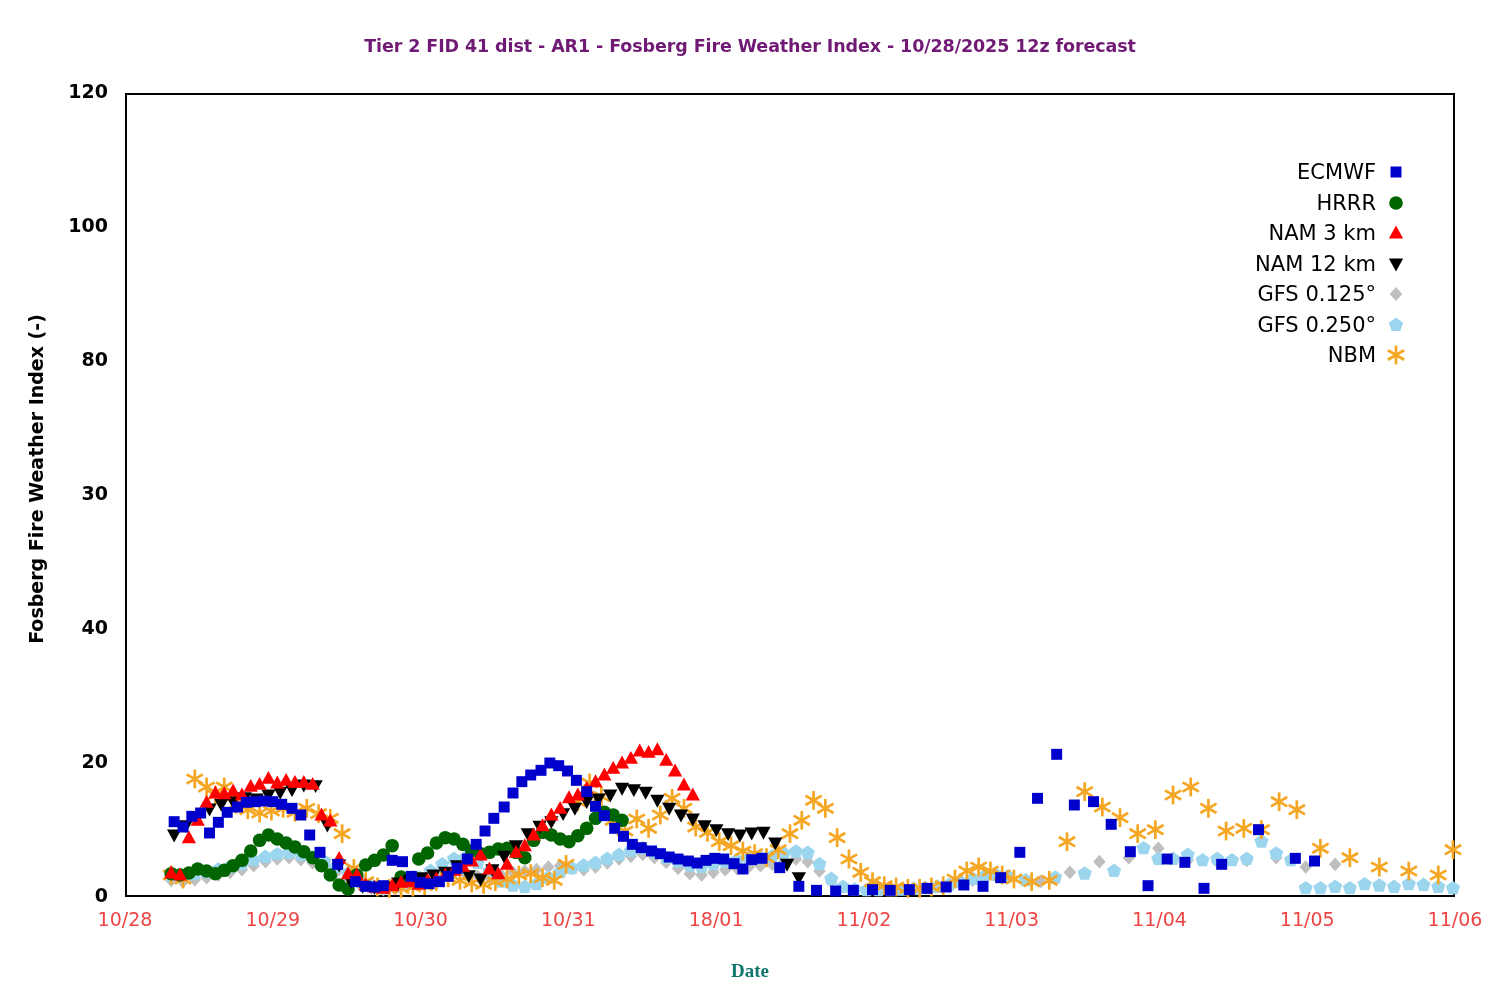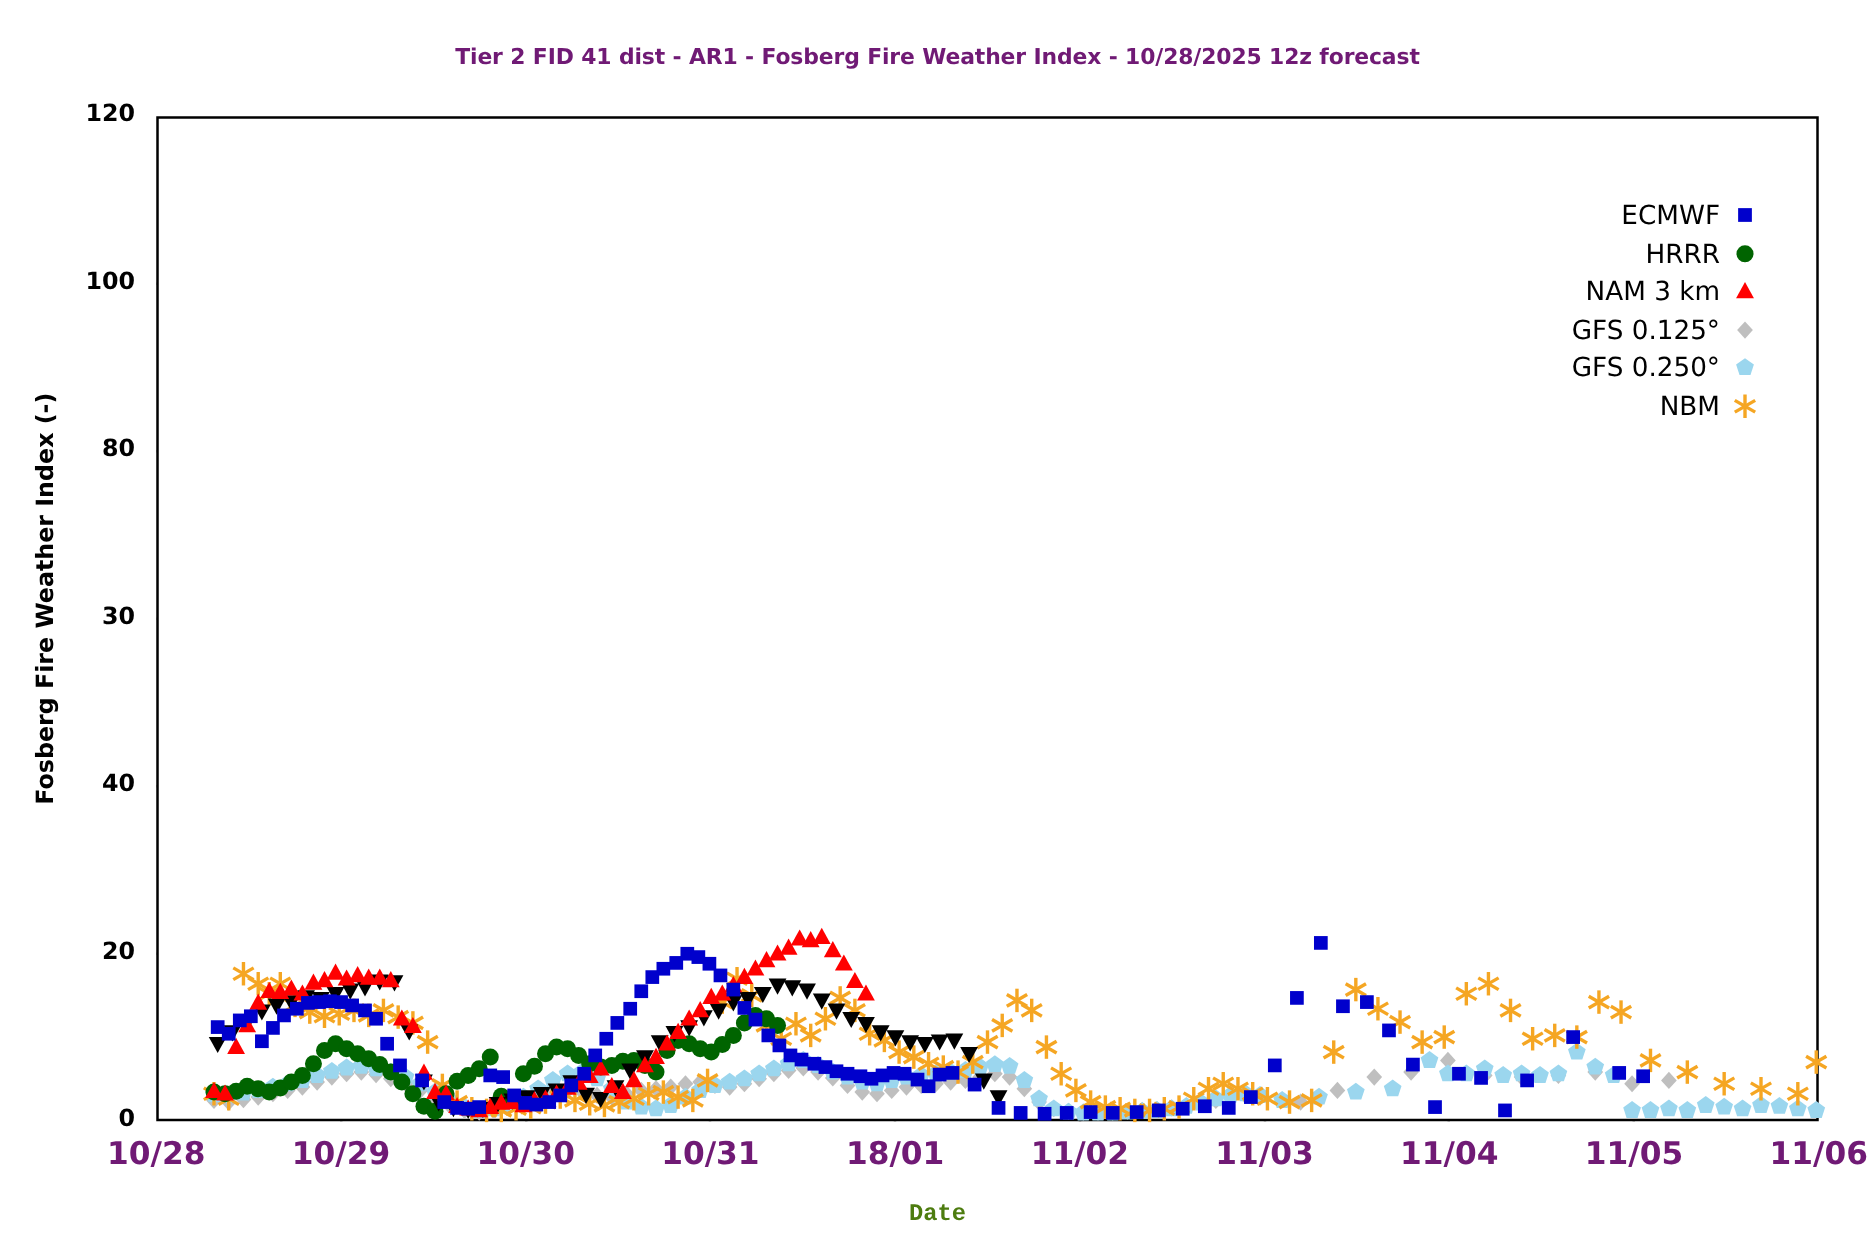--- a/index.html
+++ b/index.html
@@ -30,28 +30,28 @@
   #ylabel{
     position:absolute;left:-324px;top:468px;width:720px;
     transform:rotate(-90deg);
     font-family:"DejaVu Sans",sans-serif;font-weight:bold;font-size:19px;color:#000;
     text-align:center;white-space:nowrap;
   }
 
   
   .xtick-label{
     position:absolute;top:908px;
-    font-family:"DejaVu Sans",sans-serif;font-weight:bold;font-size:25px;color:#701a75;
+    font-family:"DejaVu Sans",sans-serif;font-weight:normal;font-size:19px;color:#ef4444;
     text-align:center;white-space:nowrap;transform:translateX(-50%);
   }
   .xtick-mark{position:absolute;width:2px;height:11px;background:#000;}
 
   #xlabel{
     position:absolute;top:960px;left:0;width:1500px;text-align:center;
-    font-family:Liberation Mono, monospace;font-weight:bold;font-size:19px;color:#4d7c0f;
+    font-family:Liberation Serif, serif;font-weight:bold;font-size:19px;color:#0f766e;
   }
 
   
   #legend{position:absolute;left:1150px;top:110px;width:260px;margin-top:47px;}
   .legend-row{
     position:relative;height:30.5px;display:flex;align-items:center;
     justify-content:flex-end;gap:0px;
   }
   .legend-text{
     font-family:"DejaVu Sans",sans-serif;font-size:21px;color:#000;
@@ -1051,20 +1051,26 @@
             <circle cx="10" cy="10" r="6.825" fill="#006400"></circle>
           </svg></div>
       </div>
       <div class="legend-row">
         <span class="legend-text">NAM 3 km</span>
         <div class="legend-swatch"><svg width="20" height="20" viewBox="0 0 20 20">
             <polygon points="10,2.5250000000000004 2.8499999999999996,15.524999999999999 17.15,15.524999999999999" fill="#FF0000"></polygon>
           </svg></div>
       </div>
       <div class="legend-row">
+        <span class="legend-text">NAM 12 km</span>
+        <div class="legend-swatch"><svg width="20" height="20" viewBox="0 0 20 20">
+            <polygon points="10,17.475 2.8499999999999996,4.4750000000000005 17.15,4.4750000000000005" fill="#000000"></polygon>
+          </svg></div>
+      </div>
+      <div class="legend-row">
         <span class="legend-text">GFS 0.125°</span>
         <div class="legend-swatch"><svg width="20" height="20" viewBox="0 0 20 20">
             <polygon points="10,3.1000000000000005 16.3,10 10,16.9 3.6999999999999993,10" fill="#BFBFBF"></polygon>
           </svg></div>
       </div>
       <div class="legend-row">
         <span class="legend-text">GFS 0.250°</span>
         <div class="legend-swatch"><svg width="20" height="20" viewBox="0 0 20 20">
             <polygon points="10,2.5250000000000004 17.10914745930627,7.690097967047269 14.393694760886238,16.047402032952732 5.606305239113764,16.047402032952732 2.890852540693727,7.690097967047269" fill="#9BD6EE"></polygon>
           </svg></div>

